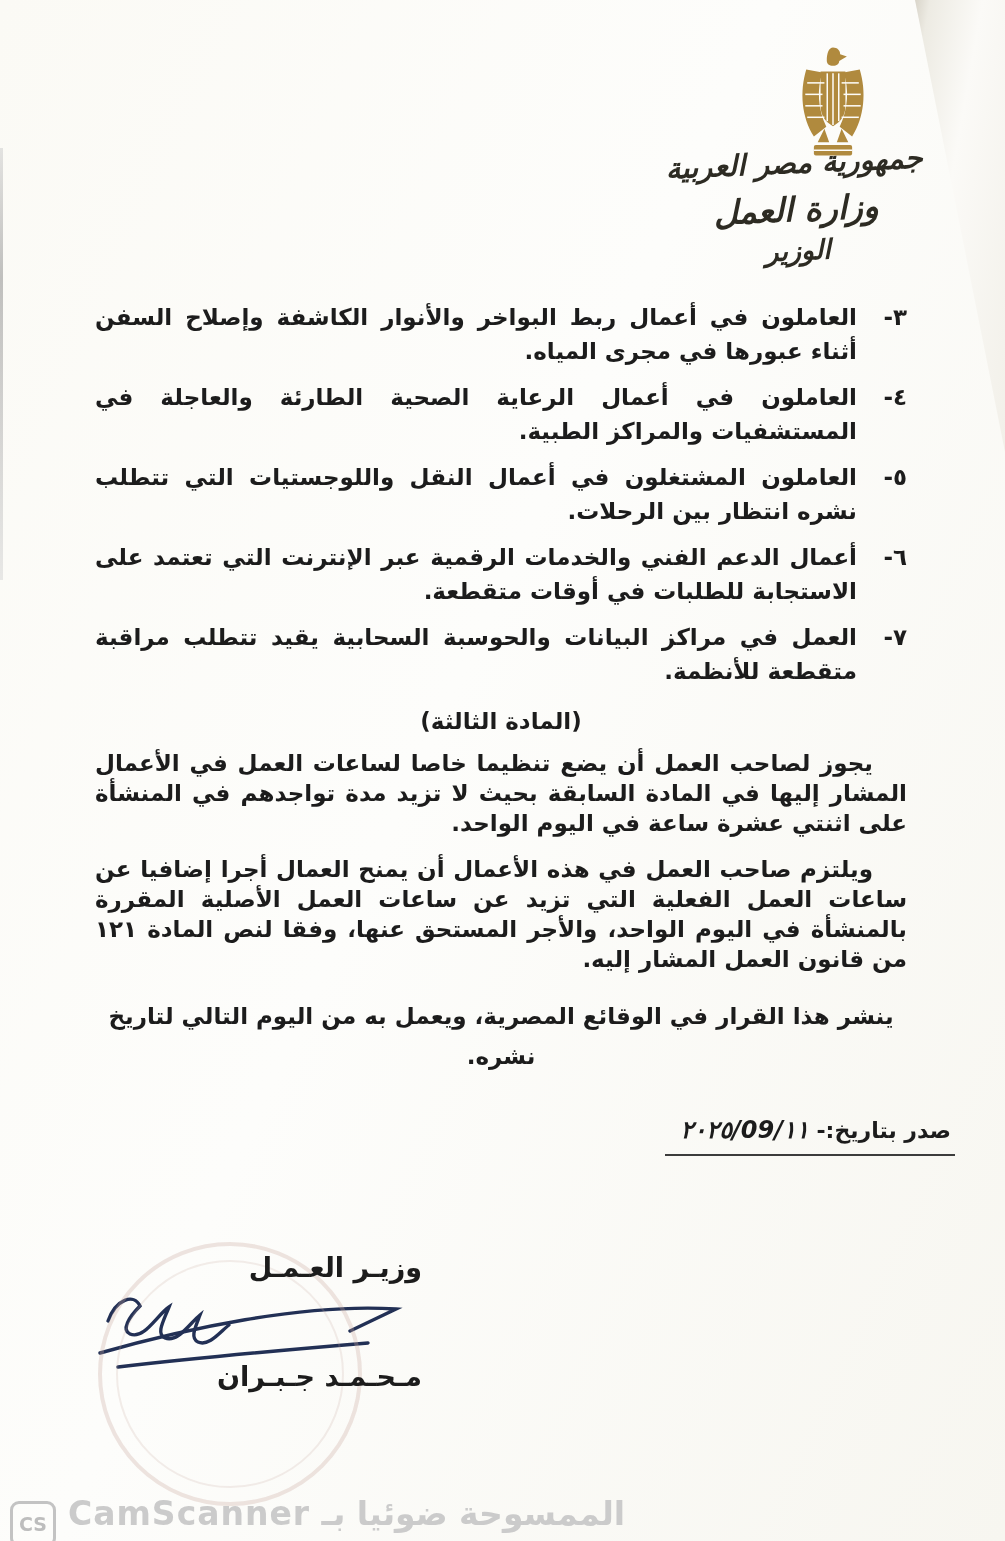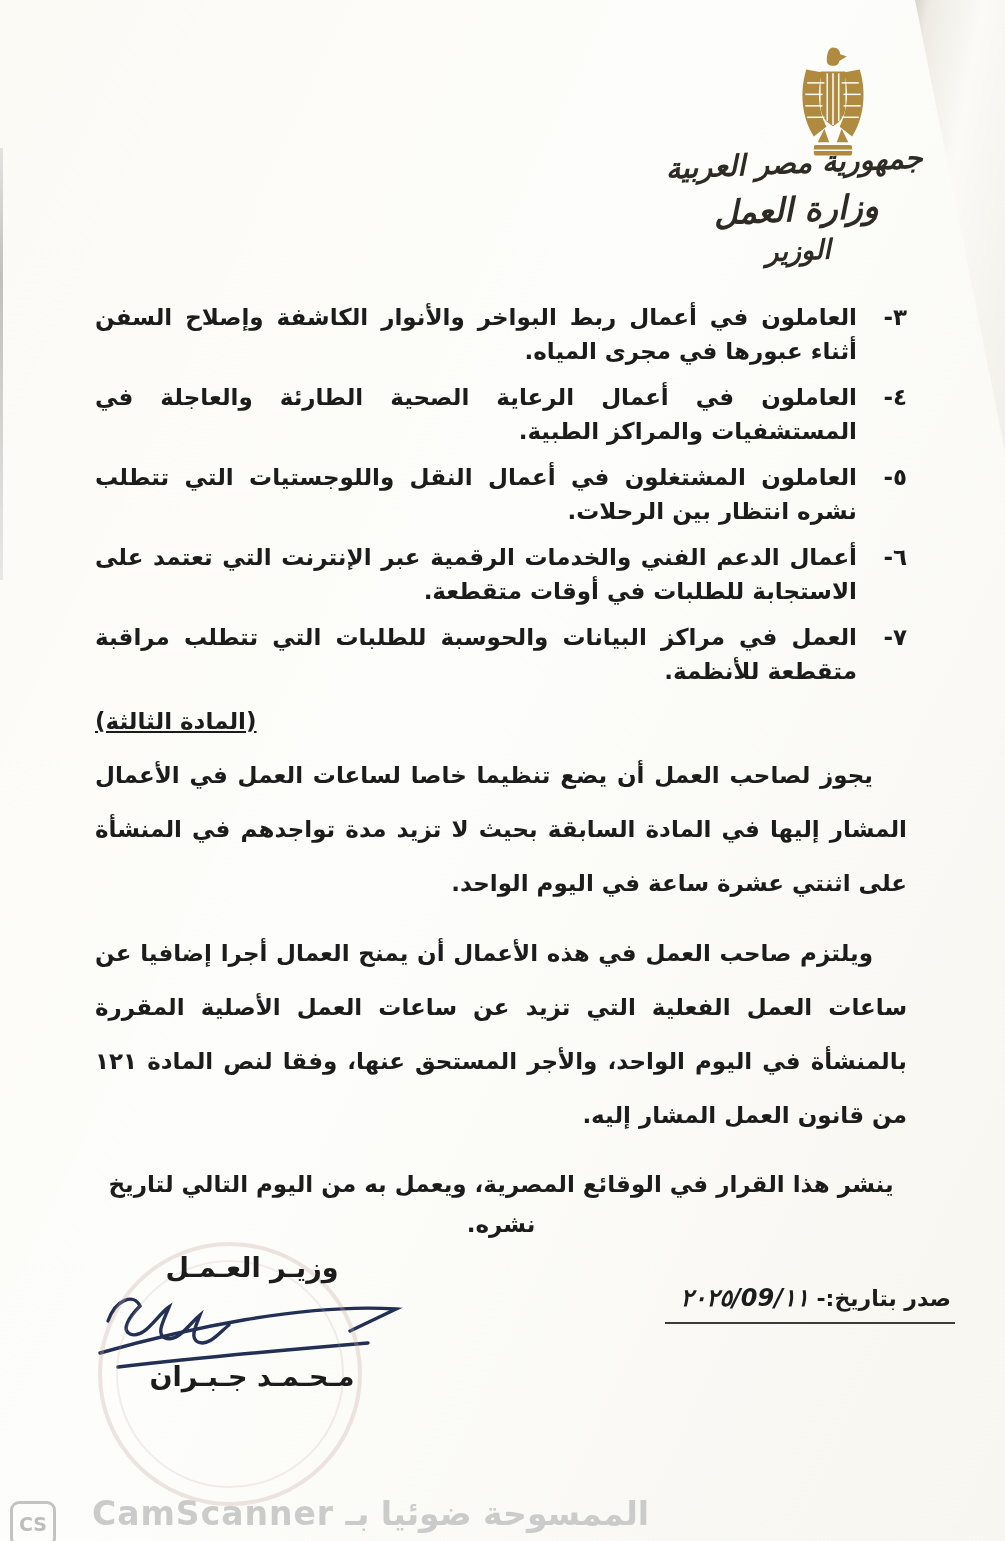--- a/index.html
+++ b/index.html
@@ -25,42 +25,42 @@
     font-weight:700;font-style:italic;color:#2d2b23;transform:rotate(-2.5deg);
   }
   .call-1{font-size:29px;white-space:nowrap;letter-spacing:1px;}
   .call-2{font-size:33px;margin-top:10px;}
   .call-3{font-size:27px;margin-top:6px;}
   
   .content{position:absolute;top:300px;left:95px;right:98px;direction:rtl;font-weight:700;}
   .item{display:flex;margin-bottom:12px;font-size:23px;line-height:34px;}
   .item-num{flex:0 0 50px;width:50px;}
   .item-text{flex:1;text-align:justify;}
-  .heading{text-align:left;font-size:23px;margin:20px 0 14px;text-decoration:underline;}
+  .heading{text-align:center;font-size:23px;margin:20px 0 14px;}
   .heading.h4{margin-top:28px;}
-  .para{margin:0 0 16px;font-size:23px;line-height:54px;text-align:justify;text-indent:34px;}
+  .para{margin:0 0 16px;font-size:23px;line-height:30px;text-align:justify;text-indent:34px;}
   .para.center{text-align:center;text-indent:0;line-height:40px;margin-top:22px;margin-bottom:0;}
   
   .date-line{margin:40px -48px 0 0;text-align:right;font-size:22px;}
   .date-underline{display:inline-block;border-bottom:2px solid #3c3c3c;padding:0 4px 10px 16px;}
   .date-val{font-style:italic;font-size:24px;letter-spacing:2px;}
   
-  .sig-block{position:absolute;top:1252px;left:82px;width:340px;text-align:center;direction:rtl;font-weight:700;}
+  .sig-block{position:absolute;top:1252px;left:82px;width:340px;text-align:right;direction:rtl;font-weight:700;}
   .stamp{position:absolute;left:16px;top:-10px;width:256px;height:256px;border-radius:50%;
          border:4px solid rgba(201,168,158,.30);}
   .stamp::after{content:"";position:absolute;inset:14px;border-radius:50%;border:2px solid rgba(201,168,158,.20);}
   .sig-title{position:relative;font-size:27px;letter-spacing:1px;}
   .sig-svg{display:block;margin:-6px auto 0;}
   .sig-name{position:relative;font-size:27px;margin-top:-12px;}
   
   .watermark{position:absolute;left:10px;top:1494px;display:flex;align-items:flex-start;gap:12px;}
   .cs-badge{width:40px;height:40px;margin-top:7px;border:3px solid #c3c3c3;border-radius:9px;
             color:#bdbdbd;font-size:19px;font-weight:700;display:flex;align-items:center;justify-content:center;
             font-style:normal;}
-  .wm-text{direction:rtl;white-space:nowrap;font-size:33px;font-weight:700;color:#cbcbcb;letter-spacing:1px;margin-left:24px;}
+  .wm-text{direction:rtl;white-space:nowrap;font-size:33px;font-weight:700;color:#cbcbcb;letter-spacing:1px;}
 </style>
 </head>
 <body>
 
 <div class="page">
 
   <div class="corner-fold"></div>
   <div class="edge-sliver"></div>
 
   <div class="emblem">
@@ -109,21 +109,21 @@
     <div class="item">
       <div class="item-num">٥-</div>
       <div class="item-text">العاملون المشتغلون في أعمال النقل واللوجستيات التي تتطلب نشره انتظار بين الرحلات.</div>
     </div>
     <div class="item">
       <div class="item-num">٦-</div>
       <div class="item-text">أعمال الدعم الفني والخدمات الرقمية عبر الإنترنت التي تعتمد على الاستجابة للطلبات في أوقات متقطعة.</div>
     </div>
     <div class="item">
       <div class="item-num">٧-</div>
-      <div class="item-text">العمل في مراكز البيانات والحوسبة للطلبات التي تتطلب مراقبة متقطعة للأنظمة.</div>
+      <div class="item-text">العمل في مراكز البيانات والحوسبة السحابية يقيد تتطلب مراقبة متقطعة للأنظمة.</div>
     </div>
 
     <div class="heading">(المادة الثالثة)</div>
     <p class="para">يجوز لصاحب العمل أن يضع تنظيما خاصا لساعات العمل في الأعمال المشار إليها في المادة السابقة بحيث لا تزيد مدة تواجدهم في المنشأة على اثنتي عشرة ساعة في اليوم الواحد.</p>
     <p class="para">ويلتزم صاحب العمل في هذه الأعمال أن يمنح العمال أجرا إضافيا عن ساعات العمل الفعلية التي تزيد عن ساعات العمل الأصلية المقررة بالمنشأة في اليوم الواحد، والأجر المستحق عنها، وفقا لنص المادة ١٢١ من قانون العمل المشار إليه.</p>
 
     <p class="para center">ينشر هذا القرار في الوقائع المصرية، ويعمل به من اليوم التالي لتاريخ نشره.</p>
 
     <div class="date-line">
       <span class="date-underline">

